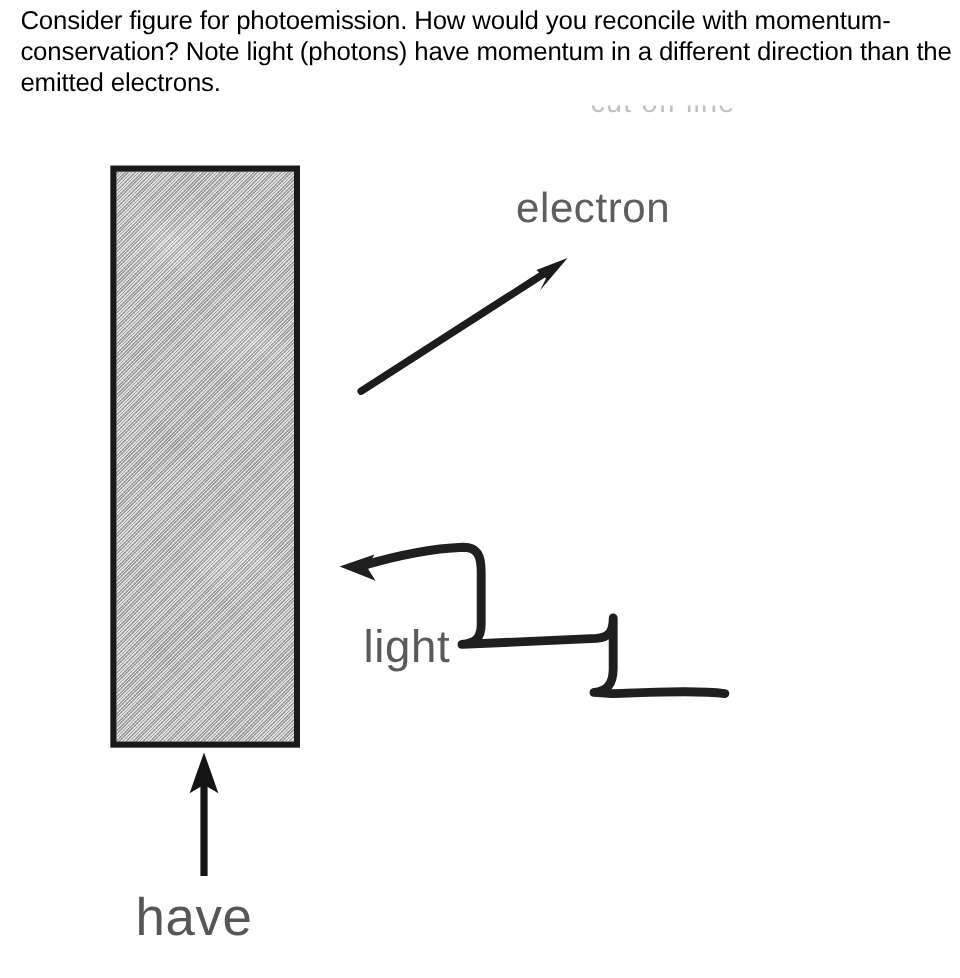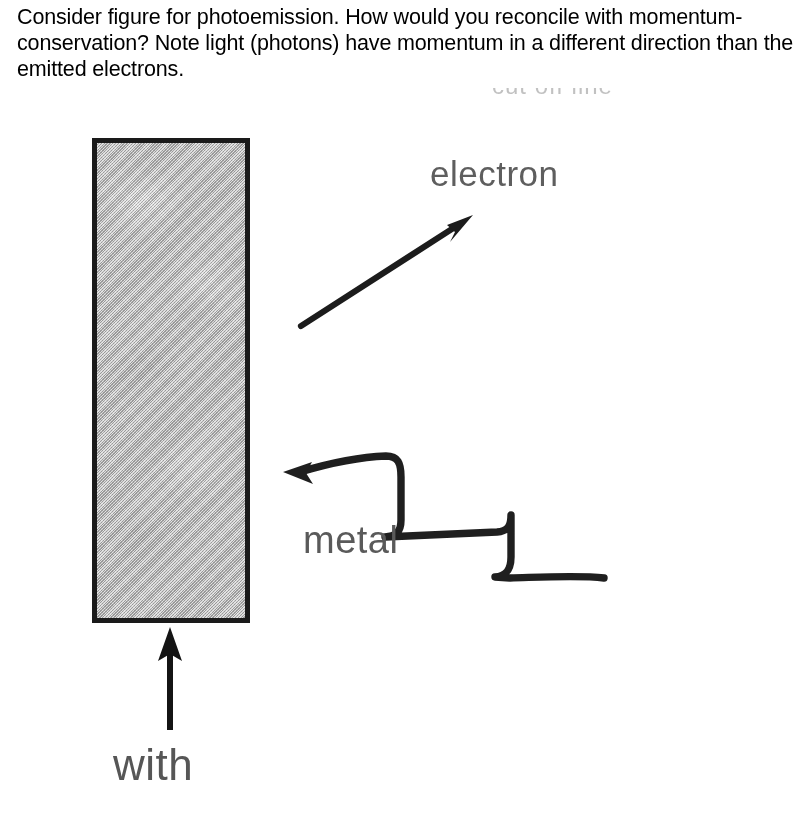--- a/index.html
+++ b/index.html
@@ -163,16 +163,16 @@
     </g>
 
     <g>
       <line x1="170" y1="625" x2="170" y2="543" stroke="#141414" stroke-width="6" stroke-linecap="butt"></line>
       <path d="M 170 522 L 182 556 L 170 549 L 158 556 Z" fill="#141414"></path>
     </g>
   </svg>
 
   <div class="fig-label" id="label-electron">electron</div>
 
-  <div class="fig-label" id="label-light">metal</div>
+  <div class="fig-label" id="label-light">light</div>
 
-  <div class="fig-label" id="label-metal">with</div>
+  <div class="fig-label" id="label-metal">have</div>
 </div>
 
 </body></html>

